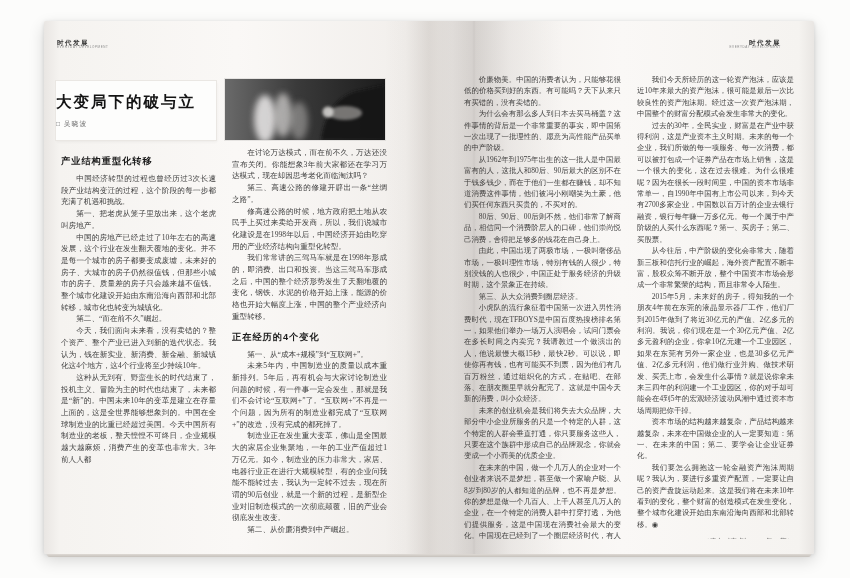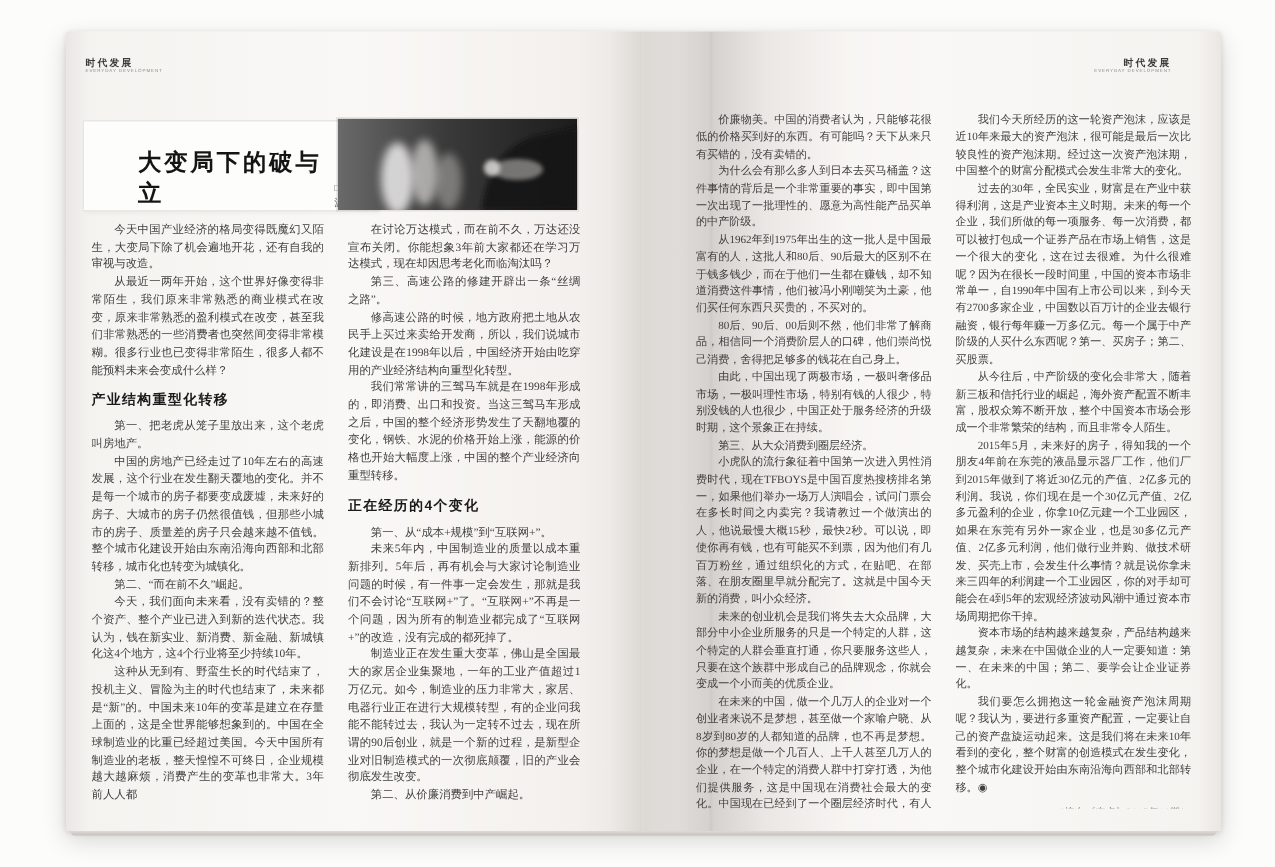--- a/index.html
+++ b/index.html
@@ -21,21 +21,21 @@
   .fold2{position:absolute;left:430px;top:0;width:90px;height:533px;pointer-events:none;
           background:linear-gradient(to left,rgba(0,0,0,0) 0%,rgba(60,50,45,.06) 60%,rgba(60,50,45,.16) 98%,rgba(60,50,45,.20) 100%);}
   
   .masthead{position:absolute;top:18px;left:13px;line-height:1.1;}
   .masthead.right{left:auto;right:33px;text-align:right;}
   .logo-cn{font-size:6.5px;font-weight:bold;letter-spacing:1.5px;color:#3a3a3a;}
   .logo-en{font-size:3px;letter-spacing:.6px;color:#8a8a8a;font-family:"Liberation Sans",sans-serif;}
   
   .title-box{position:absolute;left:12px;top:60px;width:160px;height:59px;background:#fdfdfc;
           box-shadow:0 0 0 1px #eae7e3,1px 2px 3px rgba(0,0,0,.05);
-          display:flex;flex-direction:row;align-items:flex-end;justify-content:center;padding-left:36px;}
+          display:flex;flex-direction:column;align-items:flex-start;justify-content:center;}
   .title-box h1{margin:0;font-size:15.5px;letter-spacing:2px;color:#141414;font-weight:bold;}
   .author{margin-top:6px;font-size:6.8px;color:#6b6b6b;letter-spacing:1px;}
   .photo{position:absolute;left:181px;top:58px;width:160px;height:61px;overflow:hidden;
           box-shadow:0 0 0 1px rgba(0,0,0,.08);}
   .photo svg{display:block;}
   
   .columns{position:absolute;display:flex;}
   .cols-left{left:17px;top:126px;width:326px;height:388px;gap:16px;}
   .cols-right{left:35px;top:53px;width:330px;height:465px;gap:16px;}
   .col{width:155px;height:100%;overflow:hidden;}
@@ -83,26 +83,23 @@
           <ellipse cx="58" cy="36" rx="9" ry="22" fill="#d8d6d4" opacity="0.7" filter="url(#pb)"></ellipse>
           <ellipse cx="74" cy="42" rx="9" ry="19" fill="#bdbbb9" opacity="0.5" filter="url(#pb)"></ellipse>
           <path d="M96,61 C100,30 116,16 132,12 L160,6 L160,61 Z" fill="#141414" opacity="0.92" filter="url(#pb2)"></path>
           <ellipse cx="120" cy="34" rx="17" ry="7" fill="#8f8d8b" opacity="0.8" filter="url(#pb2)"></ellipse>
           <circle cx="103" cy="33" r="5.5" fill="#d2d0ce" opacity="0.9" filter="url(#pb2)"></circle>
         </svg>
       </div>
 
       <div class="columns cols-left">
         <div class="col">
-          <div>
-              <p class="para">今天中国产业经济的格局变得既魔幻又陌生，大变局下除了机会遍地开花，还有自我的审视与改造。</p>
-              <p class="para">从最近一两年开始，这个世界好像变得非常陌生，我们原来非常熟悉的商业模式在改变，原来非常熟悉的盈利模式在改变，甚至我们非常熟悉的一些消费者也突然间变得非常模糊。很多行业也已变得非常陌生，很多人都不能预料未来会变成什么样？</p>
-            </div>
           <h2 class="section">产业结构重型化转移</h2>
           <div>
+              <p class="para">中国经济转型的过程也曾经历过3次长速段产业结构变迁的过程，这个阶段的每一步都充满了机遇和挑战。</p>
               <p class="para">第一、把老虎从笼子里放出来，这个老虎叫房地产。</p>
               <p class="para">中国的房地产已经走过了10年左右的高速发展，这个行业在发生翻天覆地的变化。并不是每一个城市的房子都要变成废墟，未来好的房子、大城市的房子仍然很值钱，但那些小城市的房子、质量差的房子只会越来越不值钱。整个城市化建设开始由东南沿海向西部和北部转移，城市化也转变为城镇化。</p>
               <p class="para">第二、“而在前不久”崛起。</p>
               <p class="para">今天，我们面向未来看，没有卖错的？整个资产、整个产业已进入到新的迭代状态。我认为，钱在新实业、新消费、新金融、新城镇化这4个地方，这4个行业将至少持续10年。</p>
               <p class="para">这种从无到有、野蛮生长的时代结束了，投机主义、冒险为主的时代也结束了，未来都是“新”的。中国未来10年的变革是建立在存量上面的，这是全世界能够想象到的。中国在全球制造业的比重已经超过美国。今天中国所有制造业的老板，整天惶惶不可终日，企业规模越大越麻烦，消费产生的变革也非常大。3年前人人都</p>
             </div>
         </div>
         <div class="col">
           <div>
               <p class="para">在讨论万达模式，而在前不久，万达还没宣布关闭。你能想象3年前大家都还在学习万达模式，现在却因思考老化而临淘汰吗？</p>

